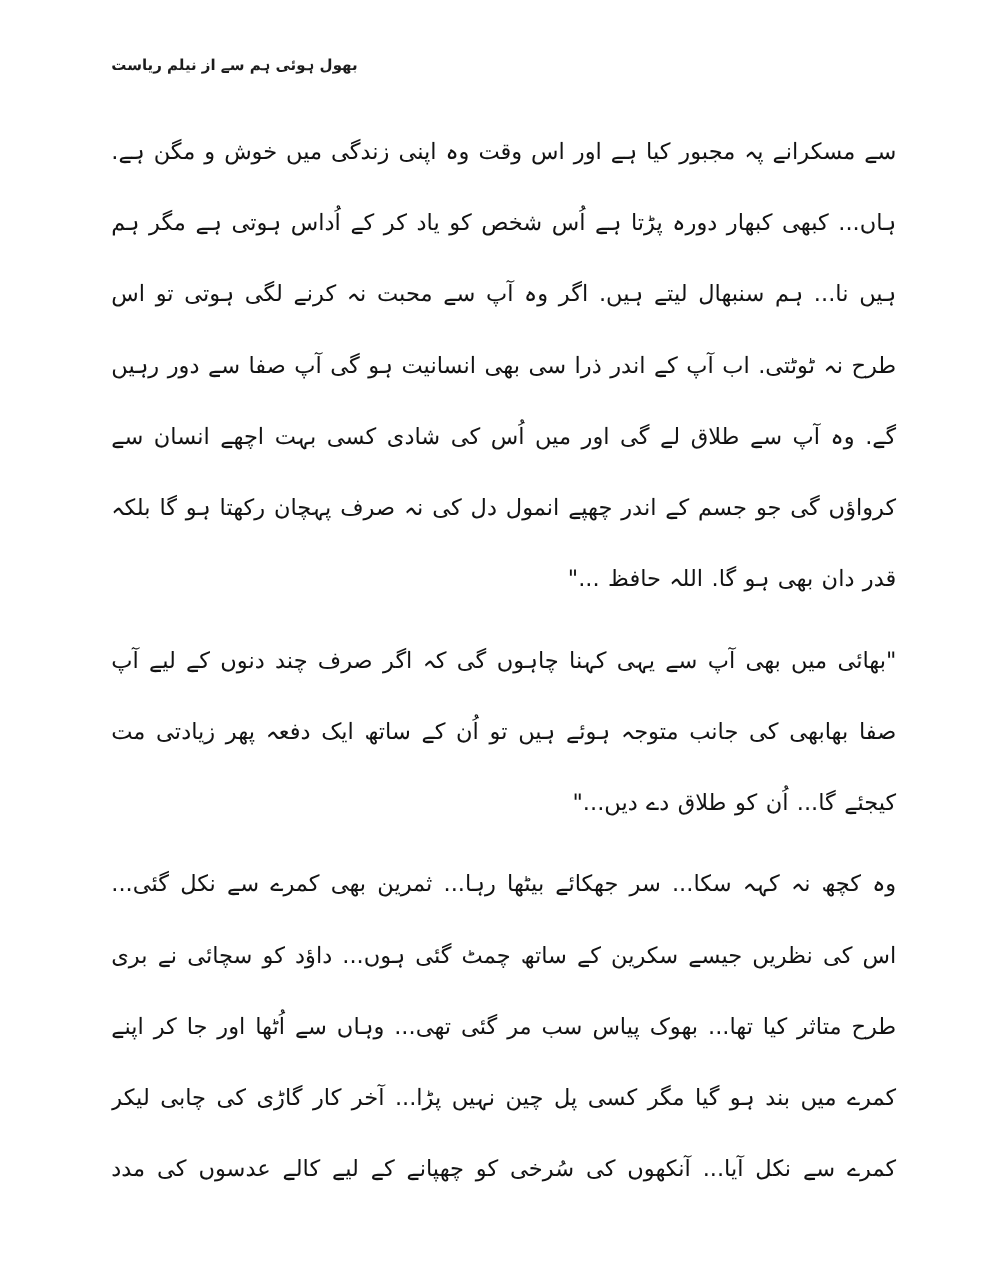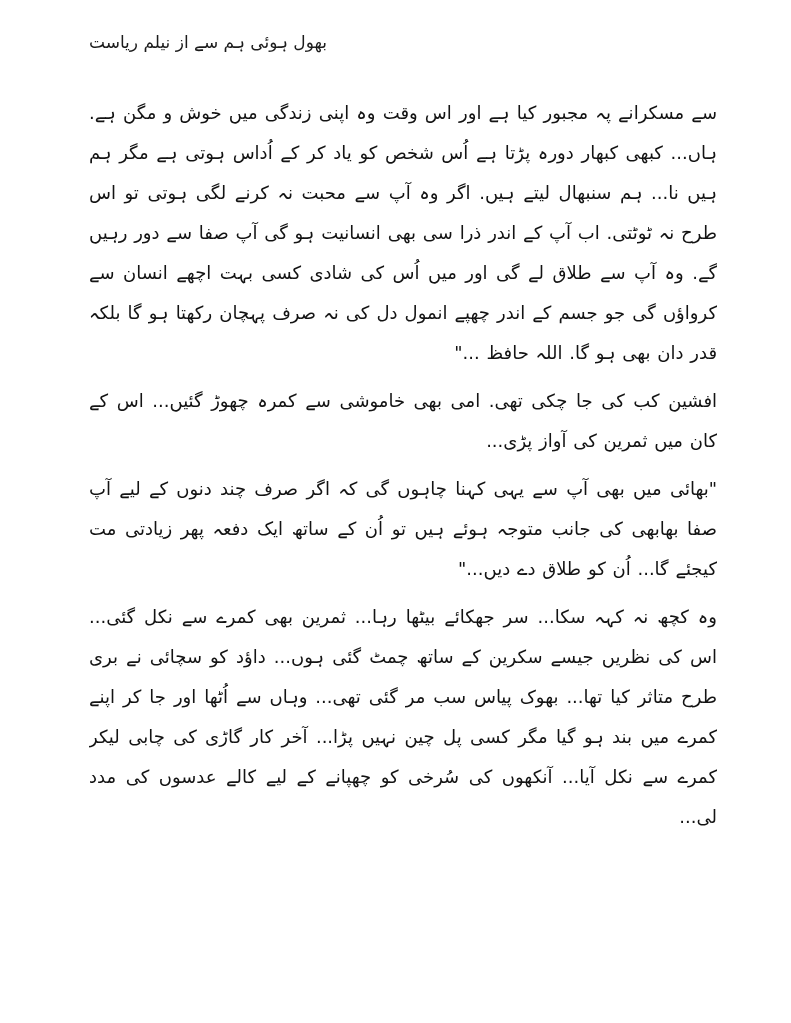--- a/index.html
+++ b/index.html
@@ -10,55 +10,55 @@
   .page {
     position: relative;
     width: 791px;
     height: 1023px;
     background: #ffffff;
     overflow: hidden;
     font-family: "DejaVu Sans", sans-serif;
   }
   .header {
     position: absolute;
-    top: 32px;
+    top: 45px;
     left: 89px;
     direction: rtl;
     unicode-bidi: plaintext;
-    font-size: 17px;
+    font-size: 12px;
     color: #1c1c1c;
     letter-spacing: 0px;
     white-space: nowrap;
+    font-weight: bold;
   }
   .body-text {
     position: absolute;
     top: 93px;
     left: 89px;
     right: 74px;
     bottom: 40px;
     overflow: hidden;
   }
   .body-text p {
     direction: rtl;
     text-align: justify;
     text-align-last: right;
     margin: 0 0 8px 0;
     font-size: 18px;
-    line-height: 40px;
+    line-height: 57px;
     color: #131313;
     word-spacing: 1px;
   }
 </style>
 </head>
 <body>
 
 <div class="page">
 
   <div class="header">بھول ہوئی ہم سے از نیلم ریاست</div>
 
   <div class="body-text">
     <p>سے مسکرانے پہ مجبور کیا ہے اور اس وقت وہ اپنی زندگی میں خوش و مگن ہے. ہاں... کبھی کبھار دورہ پڑتا ہے اُس شخص کو یاد کر کے اُداس ہوتی ہے مگر ہم ہیں نا... ہم سنبھال لیتے ہیں. اگر وہ آپ سے محبت نہ کرنے لگی ہوتی تو اس طرح نہ ٹوٹتی. اب آپ کے اندر ذرا سی بھی انسانیت ہو گی آپ صفا سے دور رہیں گے. وہ آپ سے طلاق لے گی اور میں اُس کی شادی کسی بہت اچھے انسان سے کرواؤں گی جو جسم کے اندر چھپے انمول دل کی نہ صرف پہچان رکھتا ہو گا بلکہ قدر دان بھی ہو گا. اللہ حافظ ..."</p>
-    <p>افشین کب کی جا چکی تھی. امی بھی خاموشی سے کمرہ چھوڑ گئیں... اس کے کان میں ثمرین کی آواز پڑی...</p>
     <p>"بھائی میں بھی آپ سے یہی کہنا چاہوں گی کہ اگر صرف چند دنوں کے لیے آپ صفا بھابھی کی جانب متوجہ ہوئے ہیں تو اُن کے ساتھ ایک دفعہ پھر زیادتی مت کیجئے گا... اُن کو طلاق دے دیں..."</p>
     <p>وہ کچھ نہ کہہ سکا... سر جھکائے بیٹھا رہا... ثمرین بھی کمرے سے نکل گئی... اس کی نظریں جیسے سکرین کے ساتھ چمٹ گئی ہوں... داؤد کو سچائی نے بری طرح متاثر کیا تھا... بھوک پیاس سب مر گئی تھی... وہاں سے اُٹھا اور جا کر اپنے کمرے میں بند ہو گیا مگر کسی پل چین نہیں پڑا... آخر کار گاڑی کی چابی لیکر کمرے سے نکل آیا... آنکھوں کی سُرخی کو چھپانے کے لیے کالے عدسوں کی مدد لی...</p>
   </div>
 
 </div>
 
 </body></html>

